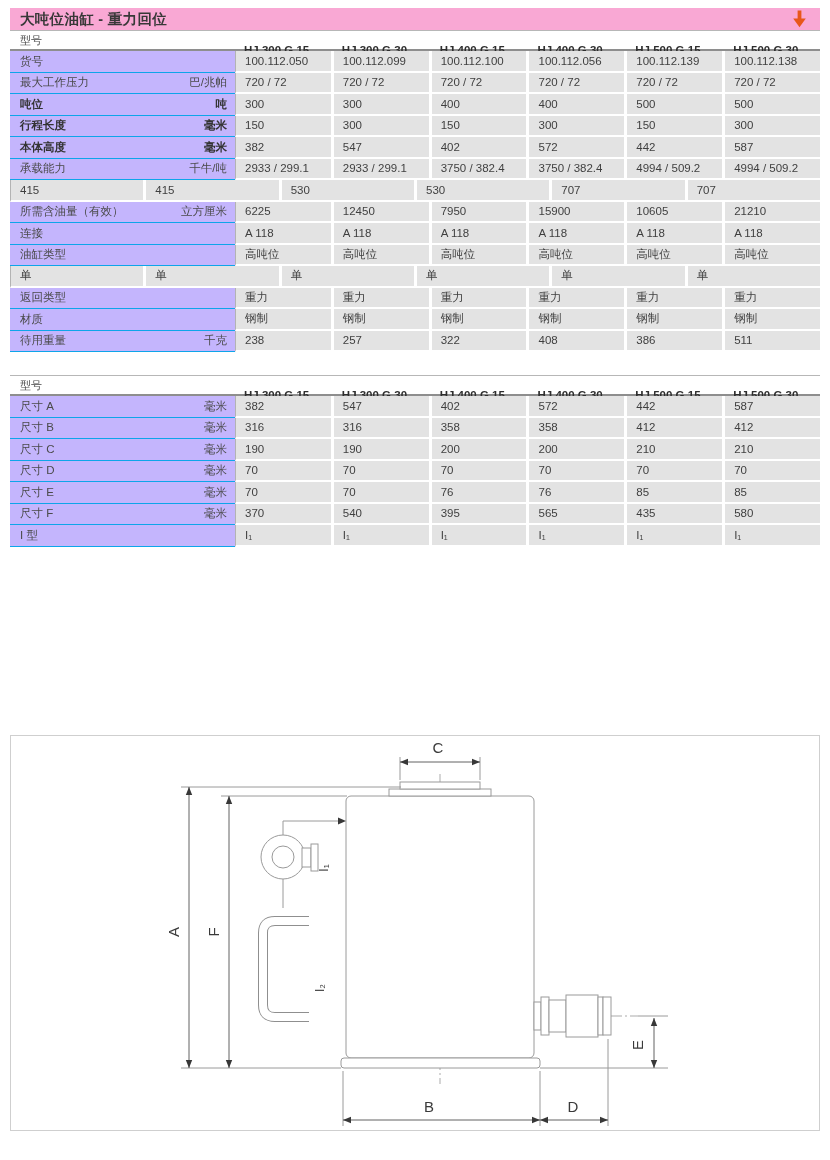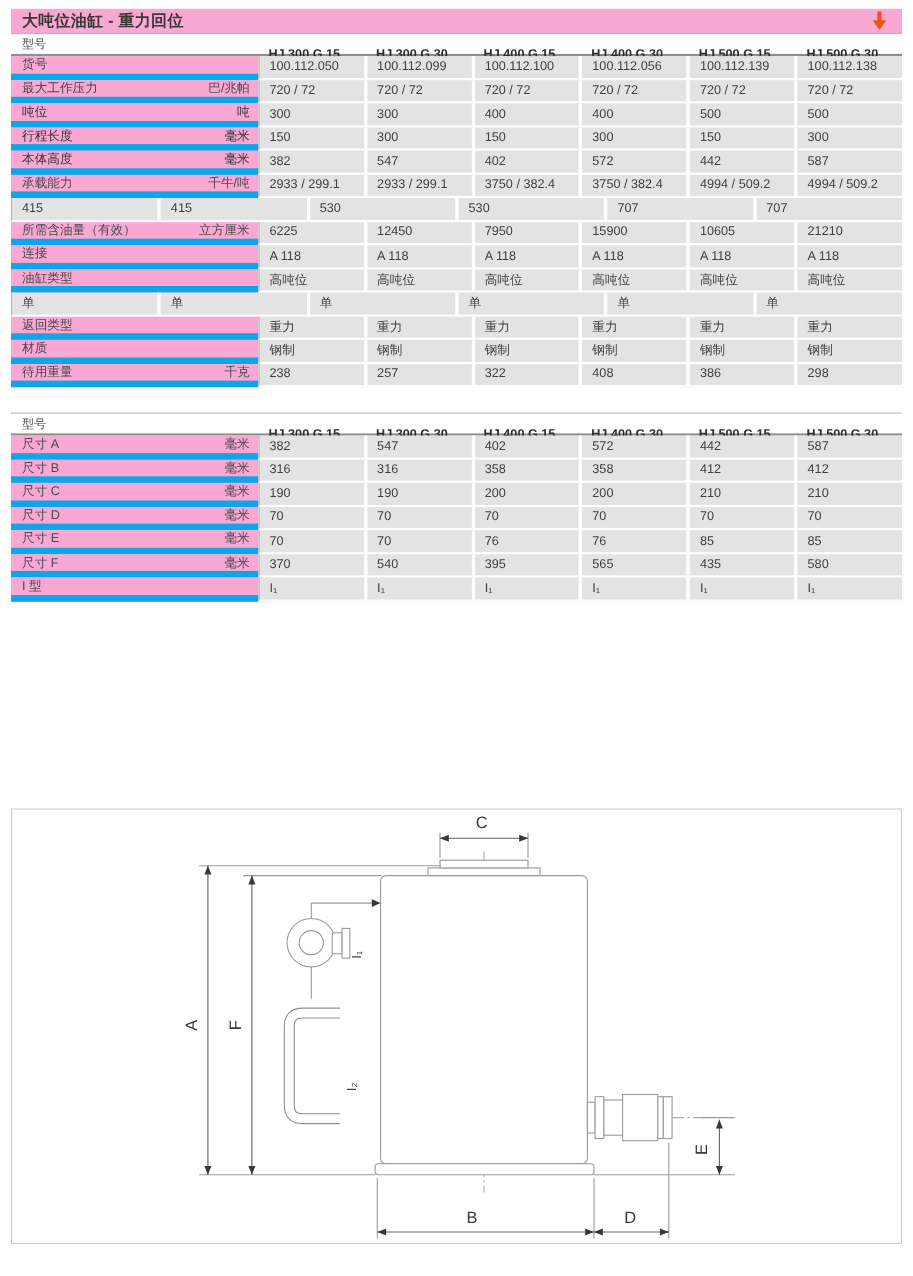--- a/index.html
+++ b/index.html
@@ -25,26 +25,26 @@
   .head-label { width: 225px; padding: 0 8px 0 10px; font-size: 11px; display: flex; align-items: center; color: #474747; }
   .head-model {
     flex: 1; font-weight: bold; font-size: 11.5px; color: #2e2e2e;
     display: flex; align-items: center; padding-left: 9px;
     border-left: 2px solid #fff; box-shadow: inset 1px 0 0 #c9c9c9; margin-top: 19px;
   }
   .head-model.first { border-left: 0; box-shadow: inset 1px 0 0 #b3b3b3; }
 
   .row { display: flex; height: 21.5px; }
   .cell-label {
-    width: 225px; background: #f9a8d4; border-bottom: 6px solid #0ea5e9;
+    width: 225px; background: #c4b5fd; border-bottom: 1px solid #0ea5e9;
     display: flex; align-items: center; justify-content: space-between;
     padding: 0 8px 0 10px; font-size: 11.5px;
   }
   .lbl, .unit { color: #4a4a4a; }
-  .row.bold .lbl, .row.bold .unit { font-weight: normal; color: #333; }
+  .row.bold .lbl, .row.bold .unit { font-weight: bold; color: #333; }
   .cell-val {
     flex: 1; background: #e3e3e3; color: #3f3f3f; font-size: 11.5px;
     border-left: 3px solid #fff; border-bottom: 2px solid #fff;
     display: flex; align-items: center; padding-left: 9px;
     white-space: nowrap; overflow: hidden;
   }
   .cell-val.first { border-left: 1px solid #b3b3b3; }
 
   .diagram-box { margin-top: 188px; width: 810px; height: 396px; border: 1px solid #cfcfcf; background: #fff; }
   svg.diagram { display: block; width: 808px; height: 394px; }
@@ -232,21 +232,21 @@
         <div class="row">
     <div class="cell-label">
       <span class="lbl">待用重量</span>
       <span class="unit">千克</span>
     </div>
     <div class="cell-val first">238</div>
     <div class="cell-val">257</div>
     <div class="cell-val">322</div>
     <div class="cell-val">408</div>
     <div class="cell-val">386</div>
-    <div class="cell-val">298</div>
+    <div class="cell-val">511</div>
   </div>
       </div>
   </section>
 
   <section class="block mt">
     <div class="row-head">
       <div class="head-label">型号</div>
       <div class="head-model first">HJ 300 G 15</div>
       <div class="head-model">HJ 300 G 30</div>
       <div class="head-model">HJ 400 G 15</div>

